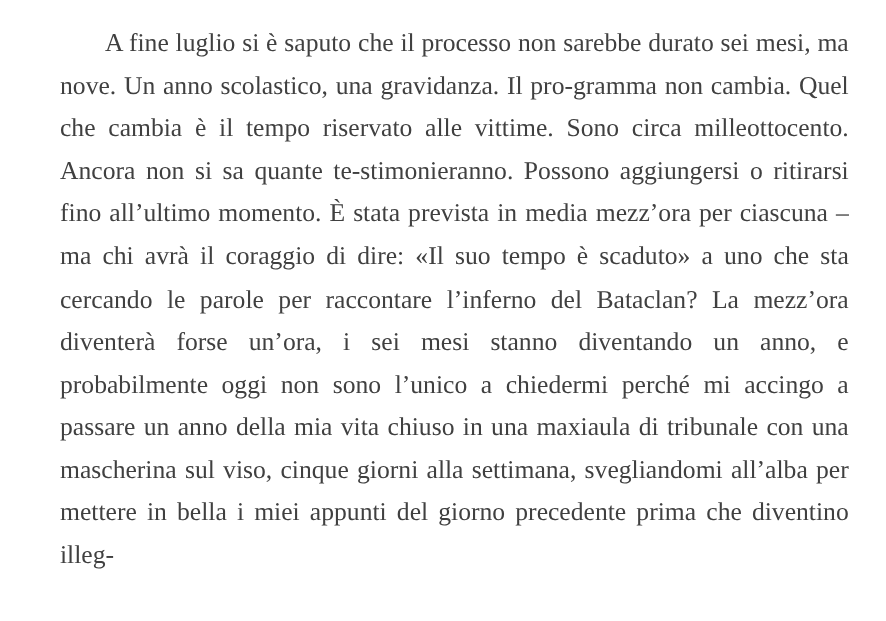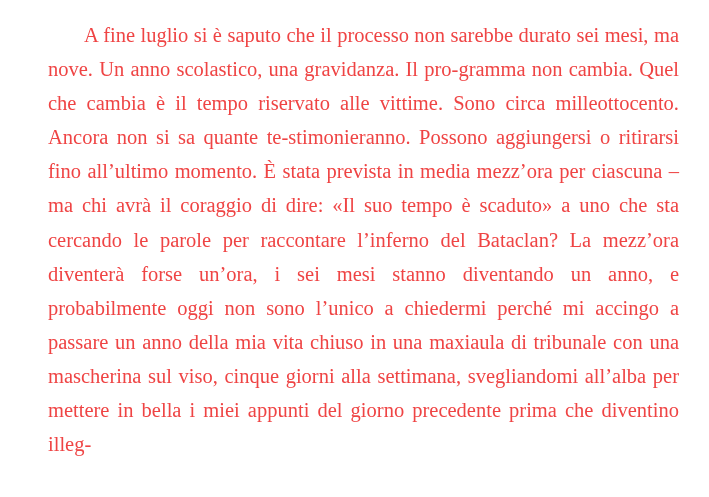--- a/index.html
+++ b/index.html
@@ -18,21 +18,21 @@
     width: 709px;
     height: 497px;
     background: #ffffff;
     box-sizing: border-box;
     padding: 18px 30px 0 48px;
   }
   .body-text {
     font-family: "Liberation Serif", "DejaVu Serif", serif;
     font-size: 20.5px;
     line-height: 34.1px;
-    color: #ef4444;
+    color: #404040;
     text-align: justify;
     text-justify: inter-word;
     text-indent: 36px;
     margin: 0;
     hyphens: manual;
     -webkit-hyphens: manual;
     word-spacing: 0.2px;
   }
   .clip-bottom {
     position: absolute;

